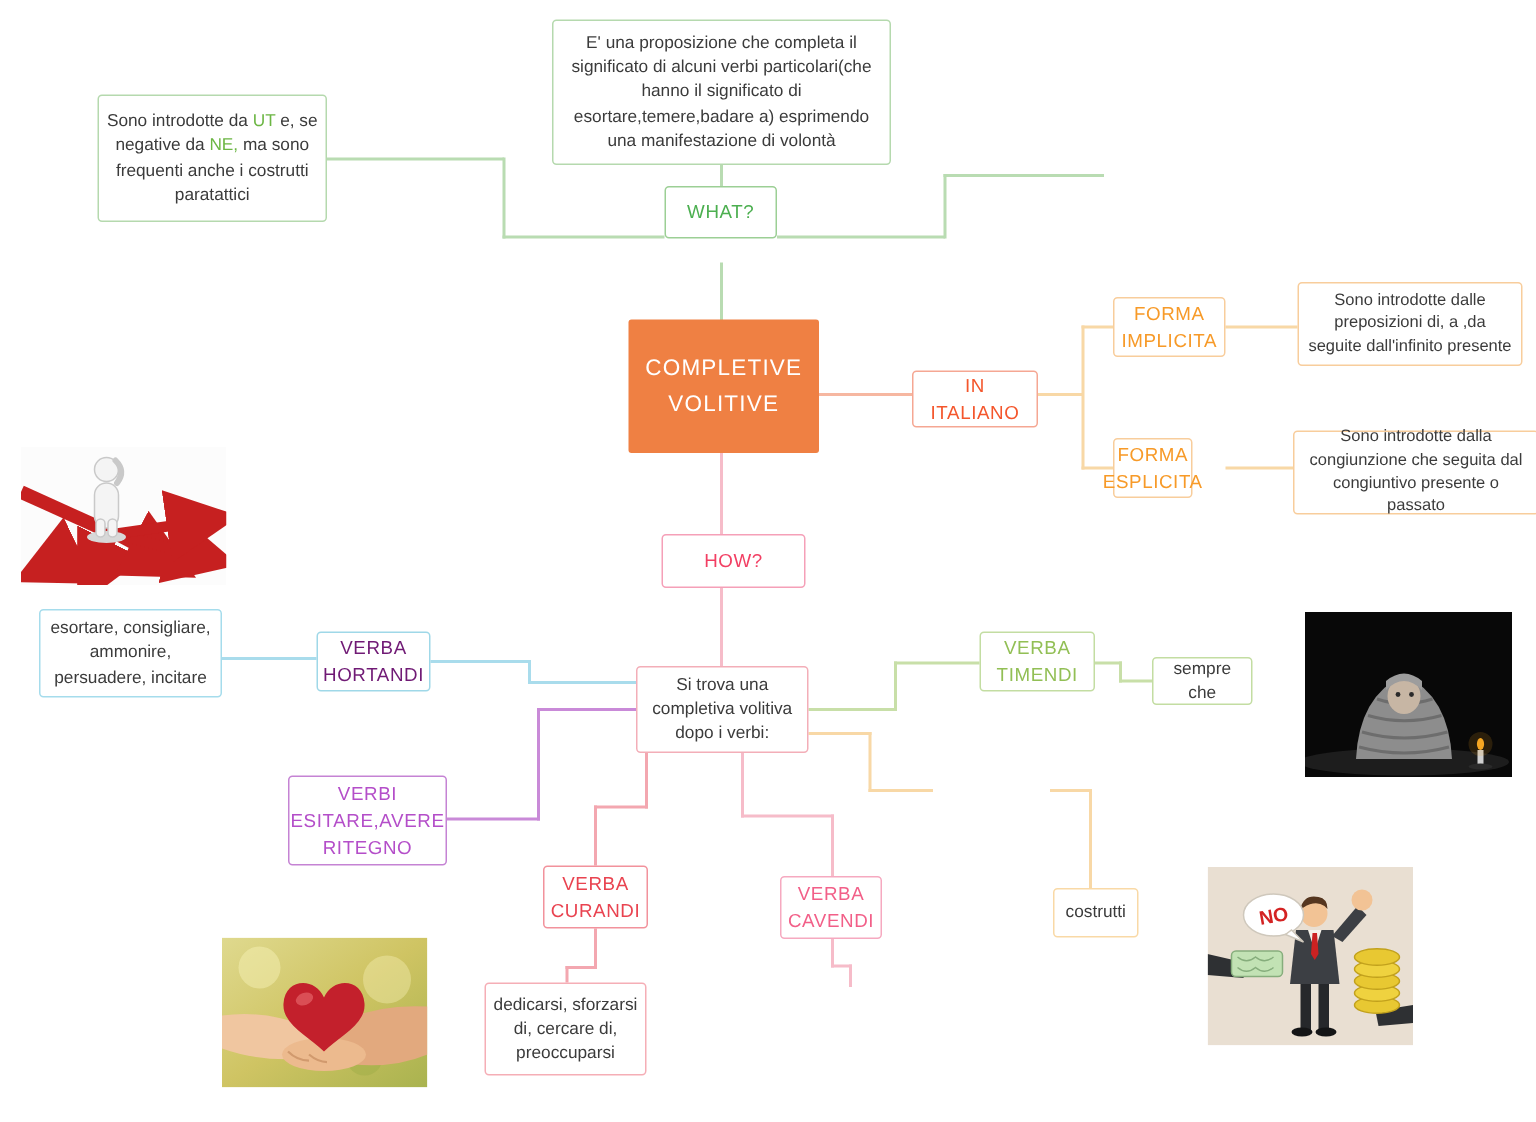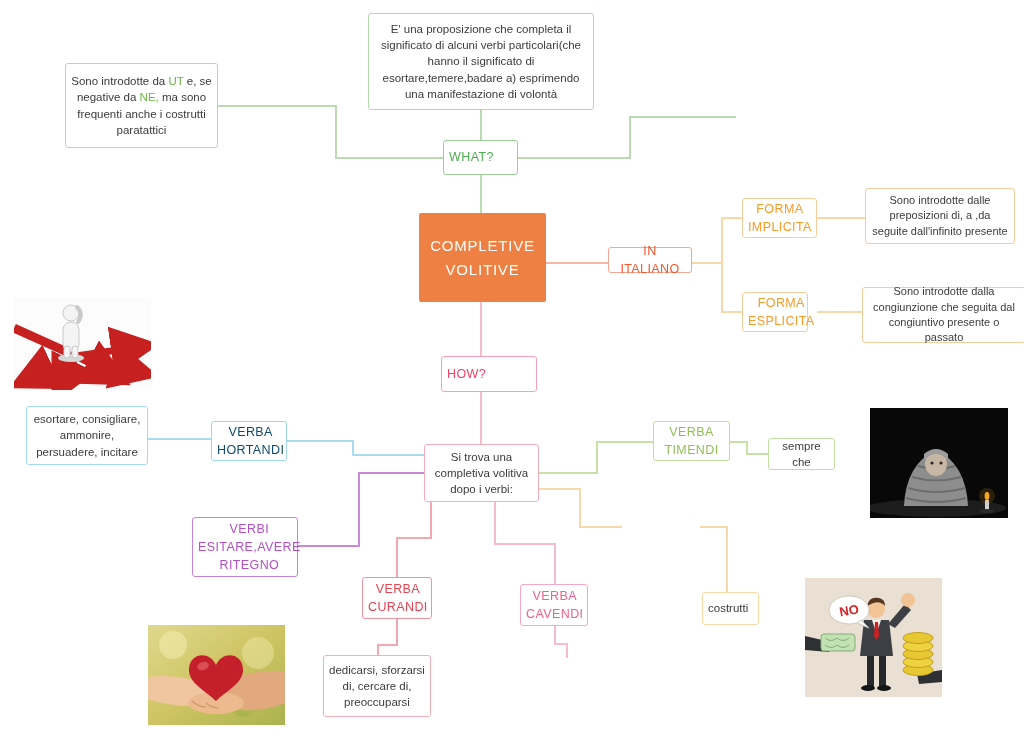--- a/index.html
+++ b/index.html
@@ -2,31 +2,31 @@
 <html><head>
 <meta charset="utf-8">
 <style>
   html,body{margin:0;padding:0;background:#ffffff;}
   .canvas{
     position:relative;width:1024px;height:748px;background:#ffffff;
     font-family:"Liberation Sans",sans-serif;overflow:hidden;color:#3b3b3b;
   }
   .node{
     position:absolute;background:#fff;border:1px solid #ccc;border-radius:3px;
-    display:flex;align-items:center;text-align:center;
+    display:flex;align-items:center;justify-content:center;text-align:center;
     padding:3px 5px;box-sizing:border-box;font-size:11.5px;line-height:1.4;color:#3b3b3b;
   }
   .cat{font-size:12.5px;letter-spacing:.4px;line-height:1.45;}
   .root{
     background:#ef8043;border:none;border-radius:2px;color:#ffffff;
     font-size:15px;letter-spacing:.8px;line-height:1.6;
   }
   
   .t-green{color:#4caf50}.t-lime{color:#6cb644}.t-coral{color:#f4562c}
-  .t-amber{color:#f79a28}.t-pink{color:#f23f63}.t-teal{color:#0c4a6e}
+  .t-amber{color:#f79a28}.t-pink{color:#f23f63}.t-teal{color:#701a75}
   .t-olive{color:#92bf55}.t-gold{color:#f4b034}.t-purple{color:#b44ec9}
   .t-red{color:#e94350}.t-rose{color:#f25f88}
   
   .b-green{border-color:#b5d9ae}.b-green2{border-color:#9ccf95}
   .b-coral{border-color:#f5a793}.b-amber{border-color:#f8cd9c}
   .b-pink{border-color:#f5a0b8}.b-pink2{border-color:#f3aeb8}
   .b-teal{border-color:#9fd8e8}.b-teal2{border-color:#a5dcec}
   .b-olive{border-color:#c3dda2}.b-gold{border-color:#f9d9a6}
   .b-purple{border-color:#c583d4}.b-red{border-color:#f2929c}
   .b-red2{border-color:#f5aeb6}.b-rose{border-color:#f6a9c0}.b-rose2{border-color:#f8bfcf}
@@ -102,41 +102,41 @@
 
   <div class="node b-green" style="left:368px;top:13px;width:226px;height:97px">
     <span>E' una proposizione che completa il significato di alcuni verbi particolari(che hanno il significato di esortare,temere,badare a) esprimendo una manifestazione di volontà</span>
   </div>
 
   <div class="node b-green" style="left:65px;top:63px;width:153px;height:85px">
     <span><span>Sono introdotte da </span><span class="t-lime">UT</span><span> e, se negative da </span><span class="t-lime">NE,</span><span> ma sono frequenti anche i costrutti paratattici</span></span>
   </div>
 
 
-  <div class="node cat b-green2 t-green" style="left:443px;top:140px;width:75px;height:35px">
+  <div class="node cat b-green2 t-green" style="left:443px;top:124px;width:75px;height:35px">
     <span>WHAT?</span>
   </div>
 
   <div class="node root" style="left:419px;top:213px;width:127px;height:89px">
     <span>COMPLETIVE VOLITIVE</span>
   </div>
 
-  <div class="node cat b-coral t-coral" style="left:608px;top:247px;width:84px;height:26px">
+  <div class="node cat b-coral t-coral" style="left:608px;top:247px;width:84px;height:38px">
     <span>IN ITALIANO</span>
   </div>
 
   <div class="node cat b-amber t-amber" style="left:742px;top:198px;width:75px;height:40px">
     <span>FORMA IMPLICITA</span>
   </div>
 
   <div class="node b-amber" style="left:865px;top:188px;width:150px;height:56px;font-size:11px">
     <span>Sono introdotte dalle preposizioni di, a ,da seguite dall'infinito presente</span>
   </div>
 
-  <div class="node cat b-amber t-amber" style="left:742px;top:292px;width:66px;height:40px">
+  <div class="node cat b-amber t-amber" style="left:742px;top:292px;width:53px;height:40px">
     <span>FORMA ESPLICITA</span>
   </div>
 
   <div class="node b-amber" style="left:862px;top:287px;width:164px;height:56px;font-size:11px">
     <span>Sono introdotte dalla congiunzione che seguita dal congiuntivo presente o passato</span>
   </div>
 
   <div class="node cat b-pink t-pink" style="left:441px;top:356px;width:96px;height:36px">
     <span>HOW?</span>
   </div>

